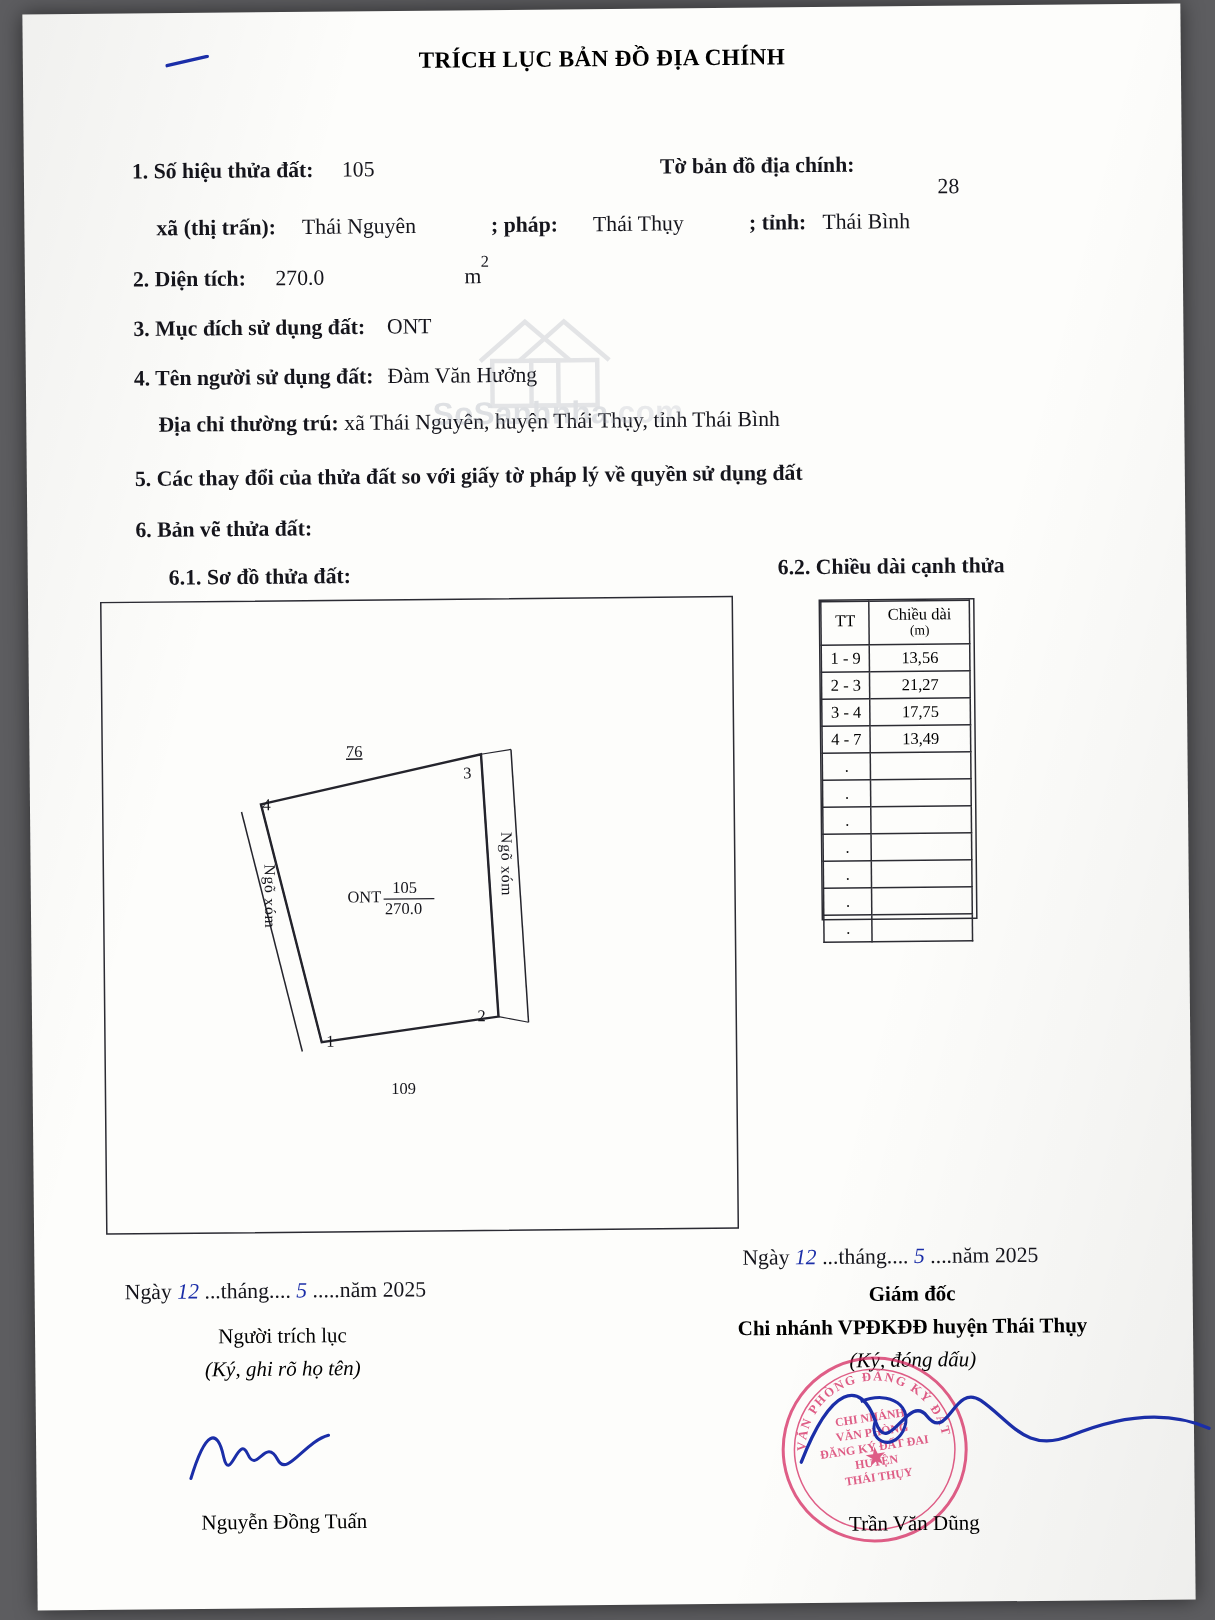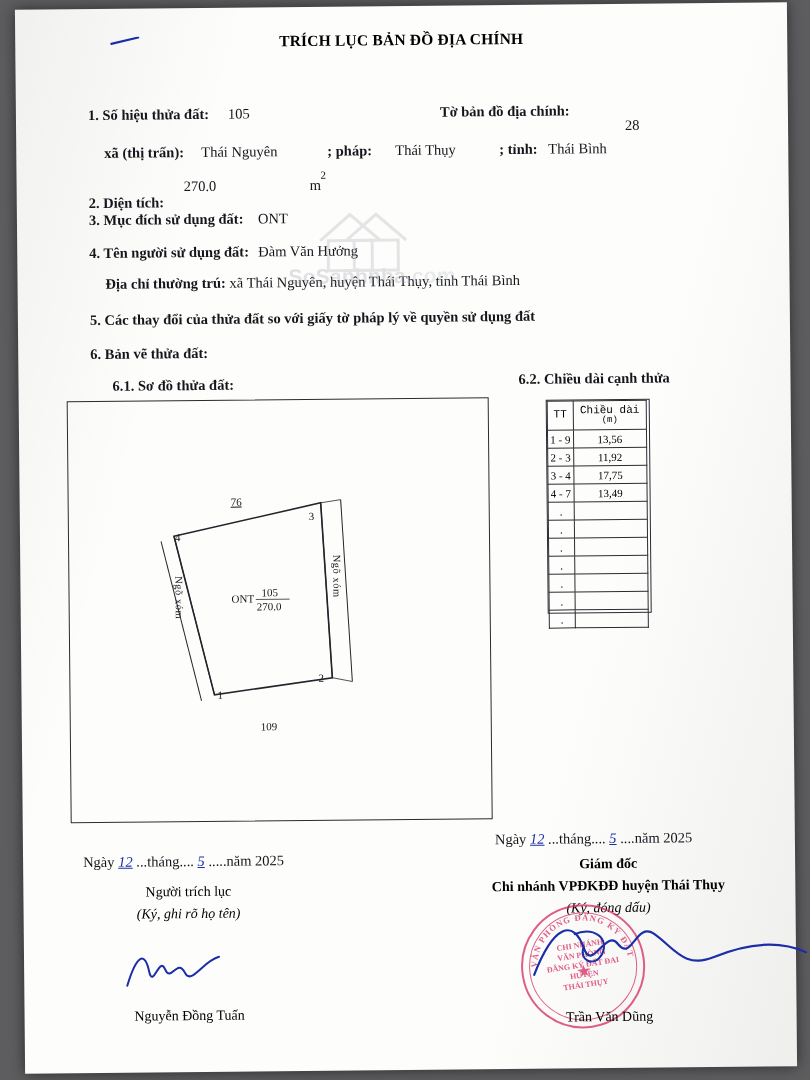--- a/index.html
+++ b/index.html
@@ -37,21 +37,20 @@
     position:absolute;left:95px;top:28px;width:30px;height:9px;
   }
 
   
   .ln{position:absolute;font-size:14.5px;color:#15151c;white-space:nowrap;}
   .b{font-weight:bold;}
   .hand{
     font-family:"Liberation Serif", serif;
     color:#1b2ea8;
     font-style:italic;
-    text-decoration:underline;
   }
 
   
   .wm{
     position:absolute;left:243px;top:190px;width:300px;height:105px;
     opacity:.30;pointer-events:none;
   }
   .wm .wtext{
     position:absolute;left:28px;top:68px;
     font-family:"Liberation Sans", sans-serif;
@@ -74,21 +73,21 @@
 
   
   .len-table{
     position:absolute;left:528px;top:396px;width:100px;
     border-collapse:collapse;font-size:11px;
   }
   .len-table td,.len-table th{
     border:1px solid #2c2c33;height:17px;text-align:center;font-weight:normal;
     font-size:11px;padding:0;
   }
-  .len-table .hrow td{height:28px;line-height:1.05;font-size:11px;font-family:Liberation Mono, monospace;}
+  .len-table .hrow td{height:28px;line-height:1.05;font-size:11px;}
   .len-table .dot{color:#111;font-size:11px;}
 
   .boxwrap{
     position:absolute;left:527px;top:395px;width:102px;height:212px;
     border:1px solid #2c2c33;
   }
 
   
   .sig{position:absolute;font-size:14px;text-align:center;}
   .stamp{
@@ -131,21 +130,21 @@
     <div class="ln b" style="left:424px;top:98px;">Tờ bản đồ địa chính:</div>
     <div class="ln" style="left:566px;top:113px;margin-left:43px;">28</div>
 
     <div class="ln b" style="left:88px;top:136px;">xã (thị trấn):</div>
     <div class="ln" style="left:185px;top:136px;text-align:right;">Thái Nguyên</div>
     <div class="ln b" style="left:311px;top:136px;">; pháp:</div>
     <div class="ln" style="left:379px;top:136px;">Thái Thụy</div>
     <div class="ln b" style="left:483px;top:136px;">; tỉnh:</div>
     <div class="ln" style="left:532px;top:136px;">Thái Bình</div>
 
-    <div class="ln b" style="left:72px;top:170px;margin-top:16px;">2. Diện tích:</div>
+    <div class="ln b" style="left:72px;top:170px;">2. Diện tích:</div>
     <div class="ln" style="left:167px;top:170px;">270.0</div>
     <div class="ln" style="left:293px;top:170px;">m</div>
     <div class="ln" style="left:304px;top:162px;font-size:11px;">2</div>
 
     <div class="ln b" style="left:72px;top:203px;">3. Mục đích sử dụng đất:</div>
     <div class="ln" style="left:241px;top:203px;">ONT</div>
 
     <div class="ln b" style="left:72px;top:236px;">4. Tên người sử dụng đất:</div>
     <div class="ln" style="left:241px;top:236px;">Đàm Văn Hưởng</div>
 
@@ -211,21 +210,21 @@
               <div>Chiều dài</div>
               <div style="font-size:9px">(m)</div>
             </td>
           </tr>
           <tr>
             <td>1  -  9</td>
             <td>13,56</td>
           </tr>
           <tr>
             <td>2  -  3</td>
-            <td>11,92</td>
+            <td>21,27</td>
           </tr>
           <tr>
             <td>3  -  4</td>
             <td>17,75</td>
           </tr>
           <tr>
             <td>4  -  7</td>
             <td>13,49</td>
           </tr>
           <tr>

